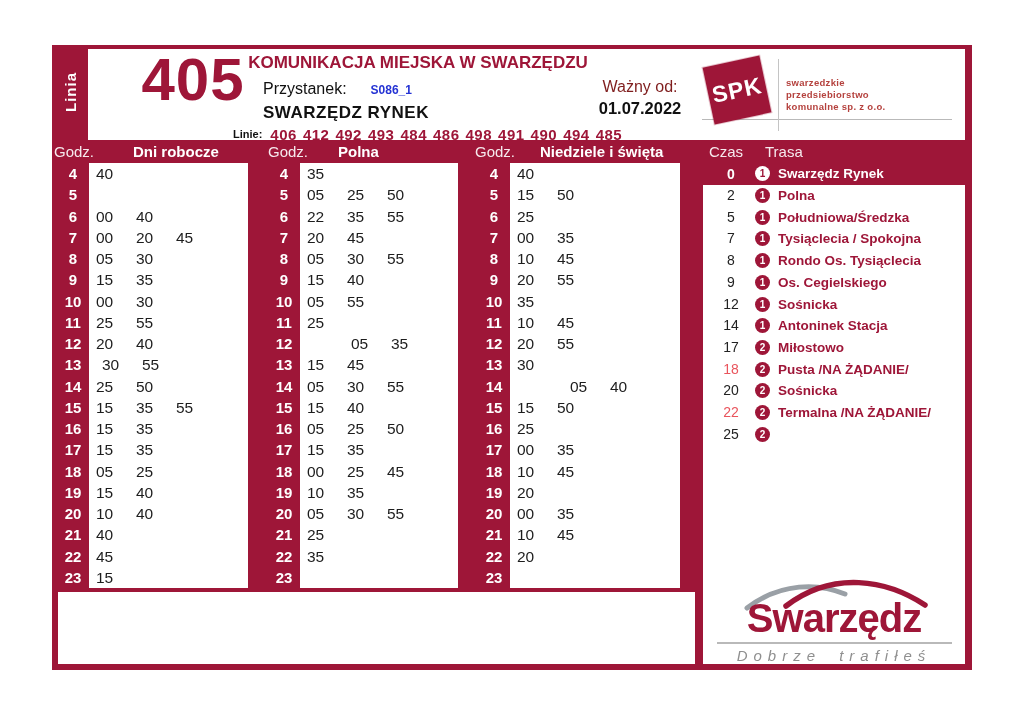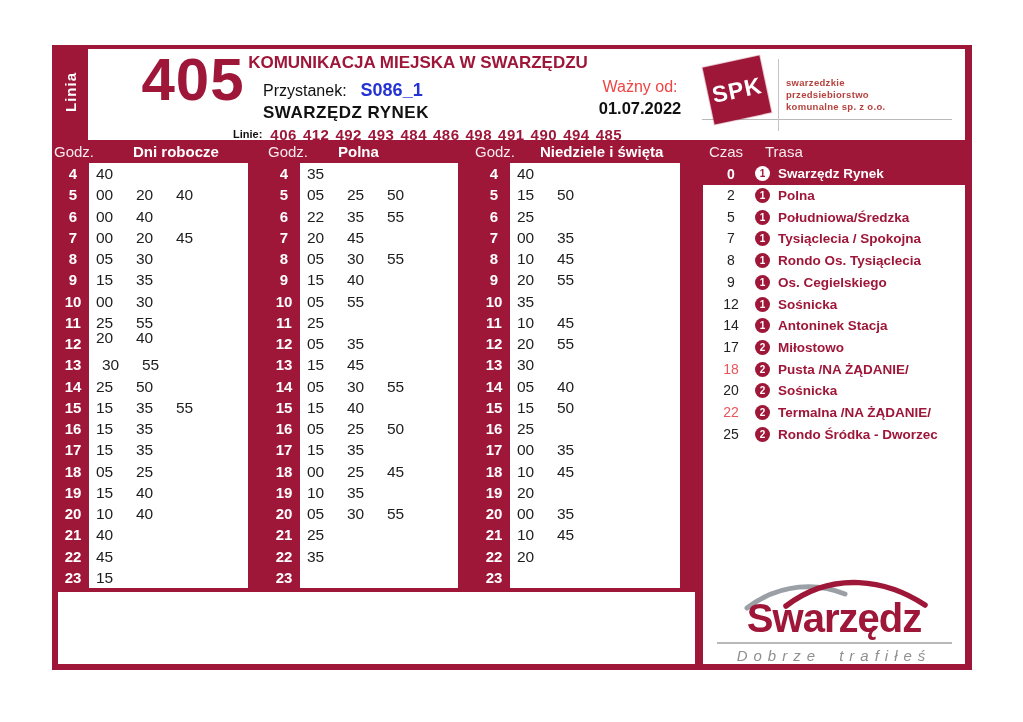--- a/index.html
+++ b/index.html
@@ -14,27 +14,27 @@
   .page{position:relative;width:1023px;height:722px;background:#ffffff;overflow:hidden;}
   .frame{position:absolute;left:52px;top:45px;width:920px;height:625px;background:var(--primary);}
 
   
   .linia-tab{position:absolute;left:0;top:0;width:36px;height:95px;display:flex;align-items:center;justify-content:center;}
   .linia-tab span{writing-mode:vertical-rl;transform:rotate(180deg);color:#fff;font-weight:bold;font-size:15px;letter-spacing:1px;}
   .header-box{position:absolute;left:36px;top:4px;width:877px;height:91px;background:#fff;}
   .line-number{position:absolute;left:20px;top:-4px;width:170px;text-align:center;font-size:60px;font-weight:bold;color:var(--primary);letter-spacing:1px;}
   .hdr-title{position:absolute;left:110px;top:4px;width:440px;text-align:center;font-size:17px;font-weight:bold;color:var(--primary);}
   .stop-row{position:absolute;left:175px;top:31px;font-size:16px;color:#111;}
-  .stop-code{color:var(--blue);font-weight:bold;margin-left:14px;font-size:18px;}
+  .stop-code{color:var(--blue);font-weight:bold;margin-left:24px;font-size:12px;}
   .stop-name{position:absolute;left:175px;top:54px;font-size:17px;font-weight:bold;color:#111;letter-spacing:0.5px;}
   .lines-row{position:absolute;left:145px;top:77px;white-space:nowrap;}
   .lines-label{font-size:11px;font-weight:bold;color:#111;margin-right:8px;vertical-align:2px;}
   .line-chip{display:inline-block;font-size:15px;font-weight:bold;color:var(--primary);margin-right:6px;letter-spacing:0.5px;}
   .valid-block{position:absolute;left:494px;top:29px;width:116px;text-align:center;}
-  .valid-label{font-size:16px;color:#ef4444;}
+  .valid-label{font-size:16px;color:#7f1d1d;}
   .valid-date{font-size:16.5px;font-weight:bold;color:#111;margin-top:3px;}
 
   
   .spk{position:absolute;left:606px;top:6px;width:266px;height:82px;}
   .spk-hline{position:absolute;left:8px;top:64px;width:250px;height:1px;background:#b9b9b9;}
   .spk-vline{position:absolute;left:84px;top:4px;width:1px;height:72px;background:#c4c4c4;}
   .spk-diamond{position:absolute;left:14px;top:6px;width:58px;height:58px;background:var(--primary);transform:rotate(-12deg);display:flex;align-items:center;justify-content:center;box-shadow:0 0 0 1px rgba(158,22,56,.25);}
   .spk-diamond span{color:#fff;font-size:23px;font-weight:bold;letter-spacing:1px;}
   .spk-company{position:absolute;left:92px;top:22px;color:#b5423e;font-size:9.5px;line-height:12px;font-weight:bold;letter-spacing:0.3px;}
 
@@ -179,21 +179,20 @@
           <div class="rt-name">Sośnicka</div>
         </div>
         <div class="route-row" style="top: 217px;">
           <div class="rt-time od">22</div>
           <div class="zone-badge">2</div>
           <div class="rt-name">Termalna /NA ŻĄDANIE/</div>
         </div>
         <div class="route-row" style="top: 238.7px;">
           <div class="rt-time">25</div>
           <div class="zone-badge">2</div>
-          <div class="rt-name">Rondo Śródka - Dworzec</div>
         </div>
       </div>
     <div class="bottom-left-panel"></div>
   <div class="hour-cell" style="left: 5px; top: 118px;">4</div>
       <div class="hour-cell" style="left: 5px; top: 139.25px;">5</div>
       <div class="hour-cell" style="left: 5px; top: 160.5px;">6</div>
       <div class="hour-cell" style="left: 5px; top: 181.75px;">7</div>
       <div class="hour-cell" style="left: 5px; top: 203px;">8</div>
       <div class="hour-cell" style="left: 5px; top: 224.25px;">9</div>
       <div class="hour-cell" style="left: 5px; top: 245.5px;">10</div>
@@ -205,28 +204,27 @@
       <div class="hour-cell" style="left: 5px; top: 373px;">16</div>
       <div class="hour-cell" style="left: 5px; top: 394.25px;">17</div>
       <div class="hour-cell" style="left: 5px; top: 415.5px;">18</div>
       <div class="hour-cell" style="left: 5px; top: 436.75px;">19</div>
       <div class="hour-cell" style="left: 5px; top: 458px;">20</div>
       <div class="hour-cell" style="left: 5px; top: 479.25px;">21</div>
       <div class="hour-cell" style="left: 5px; top: 500.5px;">22</div>
       <div class="hour-cell" style="left: 5px; top: 521.75px;">23</div>
       <div class="minutes-panel" style="left: 37px; width: 159px;">
         <div class="minute-row" style="top: 0px;"><span class="minute">40</span></div>
-        <div class="minute-row" style="top: 21.25px;"><span class="minute">00</span><span class="minute">20</span><span class="minute">40</span></div>
         <div class="minute-row" style="top: 42.5px;"><span class="minute">00</span><span class="minute">40</span></div>
         <div class="minute-row" style="top: 63.75px;"><span class="minute">00</span><span class="minute">20</span><span class="minute">45</span></div>
         <div class="minute-row" style="top: 85px;"><span class="minute">05</span><span class="minute">30</span></div>
         <div class="minute-row" style="top: 106.25px;"><span class="minute">15</span><span class="minute">35</span></div>
         <div class="minute-row" style="top: 127.5px;"><span class="minute">00</span><span class="minute">30</span></div>
         <div class="minute-row" style="top: 148.75px;"><span class="minute">25</span><span class="minute">55</span></div>
-        <div class="minute-row" style="top: 164px;"><span class="minute">20</span><span class="minute">40</span></div>
+        <div class="minute-row" style="top: 170px;"><span class="minute">20</span><span class="minute">40</span></div>
         <div class="minute-row" style="top: 191.25px; padding-left: 13px;"><span class="minute">30</span><span class="minute">55</span></div>
         <div class="minute-row" style="top: 212.5px;"><span class="minute">25</span><span class="minute">50</span></div>
         <div class="minute-row" style="top: 233.75px;"><span class="minute">15</span><span class="minute">35</span><span class="minute">55</span></div>
         <div class="minute-row" style="top: 255px;"><span class="minute">15</span><span class="minute">35</span></div>
         <div class="minute-row" style="top: 276.25px;"><span class="minute">15</span><span class="minute">35</span></div>
         <div class="minute-row" style="top: 297.5px;"><span class="minute">05</span><span class="minute">25</span></div>
         <div class="minute-row" style="top: 318.75px;"><span class="minute">15</span><span class="minute">40</span></div>
         <div class="minute-row" style="top: 340px;"><span class="minute">10</span><span class="minute">40</span></div>
         <div class="minute-row" style="top: 361.25px;"><span class="minute">40</span></div>
         <div class="minute-row" style="top: 382.5px;"><span class="minute">45</span></div>
@@ -254,21 +252,21 @@
       <div class="hour-cell" style="left: 216px; top: 521.75px;">23</div>
       <div class="minutes-panel" style="left: 248px; width: 158px;">
         <div class="minute-row" style="top: 0px;"><span class="minute">35</span></div>
         <div class="minute-row" style="top: 21.25px;"><span class="minute">05</span><span class="minute">25</span><span class="minute">50</span></div>
         <div class="minute-row" style="top: 42.5px;"><span class="minute">22</span><span class="minute">35</span><span class="minute">55</span></div>
         <div class="minute-row" style="top: 63.75px;"><span class="minute">20</span><span class="minute">45</span></div>
         <div class="minute-row" style="top: 85px;"><span class="minute">05</span><span class="minute">30</span><span class="minute">55</span></div>
         <div class="minute-row" style="top: 106.25px;"><span class="minute">15</span><span class="minute">40</span></div>
         <div class="minute-row" style="top: 127.5px;"><span class="minute">05</span><span class="minute">55</span></div>
         <div class="minute-row" style="top: 148.75px;"><span class="minute">25</span></div>
-        <div class="minute-row" style="top: 170px;"><span class="minute">05</span><span class="minute">35</span></div>
+        <div class="minute-row" style="top: 170px; margin-left: 44px;"><span class="minute">05</span><span class="minute">35</span></div>
         <div class="minute-row" style="top: 191.25px;"><span class="minute">15</span><span class="minute">45</span></div>
         <div class="minute-row" style="top: 212.5px;"><span class="minute">05</span><span class="minute">30</span><span class="minute">55</span></div>
         <div class="minute-row" style="top: 233.75px;"><span class="minute">15</span><span class="minute">40</span></div>
         <div class="minute-row" style="top: 255px;"><span class="minute">05</span><span class="minute">25</span><span class="minute">50</span></div>
         <div class="minute-row" style="top: 276.25px;"><span class="minute">15</span><span class="minute">35</span></div>
         <div class="minute-row" style="top: 297.5px;"><span class="minute">00</span><span class="minute">25</span><span class="minute">45</span></div>
         <div class="minute-row" style="top: 318.75px;"><span class="minute">10</span><span class="minute">35</span></div>
         <div class="minute-row" style="top: 340px;"><span class="minute">05</span><span class="minute">30</span><span class="minute">55</span></div>
         <div class="minute-row" style="top: 361.25px;"><span class="minute">25</span></div>
         <div class="minute-row" style="top: 382.5px;"><span class="minute">35</span></div>
@@ -298,21 +296,21 @@
         <div class="minute-row" style="top: 0px;"><span class="minute">40</span></div>
         <div class="minute-row" style="top: 21.25px;"><span class="minute">15</span><span class="minute">50</span></div>
         <div class="minute-row" style="top: 42.5px;"><span class="minute">25</span></div>
         <div class="minute-row" style="top: 63.75px;"><span class="minute">00</span><span class="minute">35</span></div>
         <div class="minute-row" style="top: 85px;"><span class="minute">10</span><span class="minute">45</span></div>
         <div class="minute-row" style="top: 106.25px;"><span class="minute">20</span><span class="minute">55</span></div>
         <div class="minute-row" style="top: 127.5px;"><span class="minute">35</span></div>
         <div class="minute-row" style="top: 148.75px;"><span class="minute">10</span><span class="minute">45</span></div>
         <div class="minute-row" style="top: 170px;"><span class="minute">20</span><span class="minute">55</span></div>
         <div class="minute-row" style="top: 191.25px;"><span class="minute">30</span></div>
-        <div class="minute-row" style="top: 212.5px;"><span class="minute">05</span><span class="minute">40</span></div>
+        <div class="minute-row" style="top: 212.5px; text-align: center;"><span class="minute">05</span><span class="minute">40</span></div>
         <div class="minute-row" style="top: 233.75px;"><span class="minute">15</span><span class="minute">50</span></div>
         <div class="minute-row" style="top: 255px;"><span class="minute">25</span></div>
         <div class="minute-row" style="top: 276.25px;"><span class="minute">00</span><span class="minute">35</span></div>
         <div class="minute-row" style="top: 297.5px;"><span class="minute">10</span><span class="minute">45</span></div>
         <div class="minute-row" style="top: 318.75px;"><span class="minute">20</span></div>
         <div class="minute-row" style="top: 340px;"><span class="minute">00</span><span class="minute">35</span></div>
         <div class="minute-row" style="top: 361.25px;"><span class="minute">10</span><span class="minute">45</span></div>
         <div class="minute-row" style="top: 382.5px;"><span class="minute">20</span></div>
         <div class="minute-row" style="top: 403.75px;"></div>
       </div>

